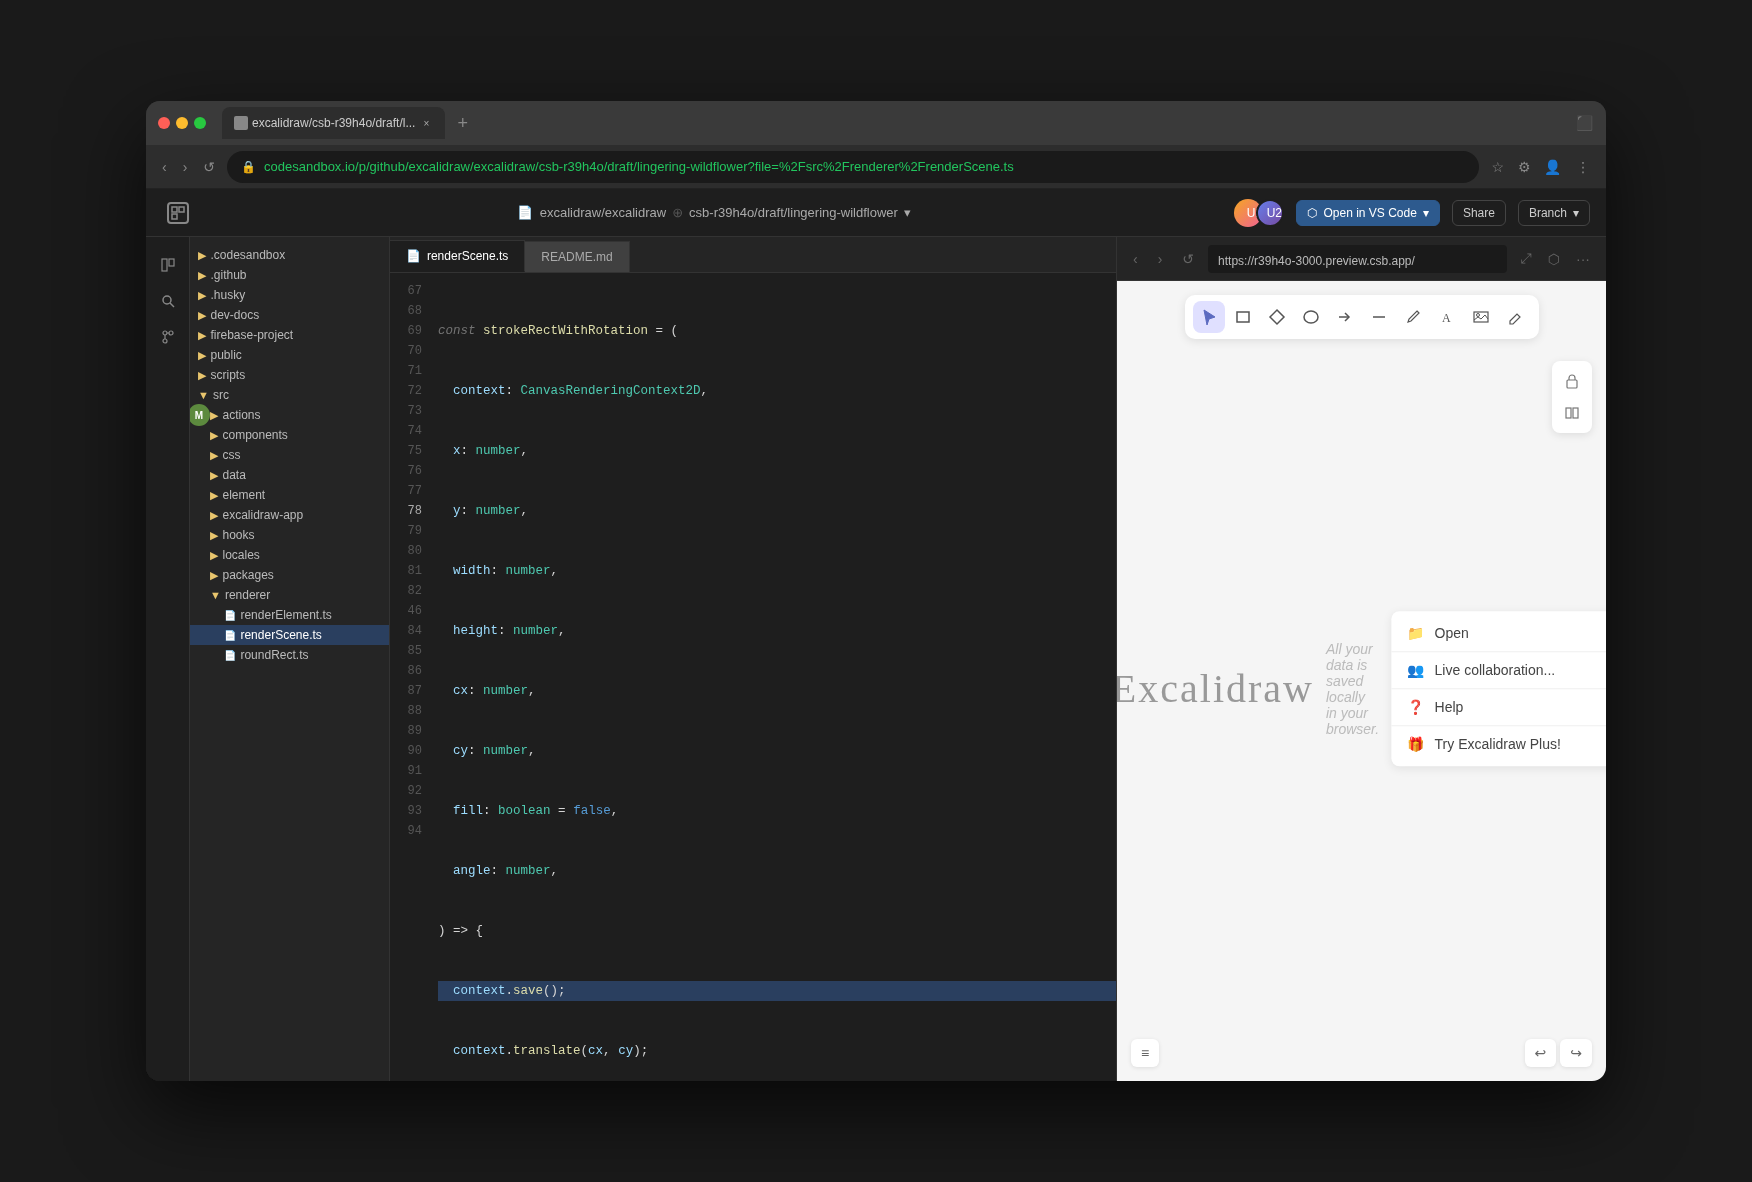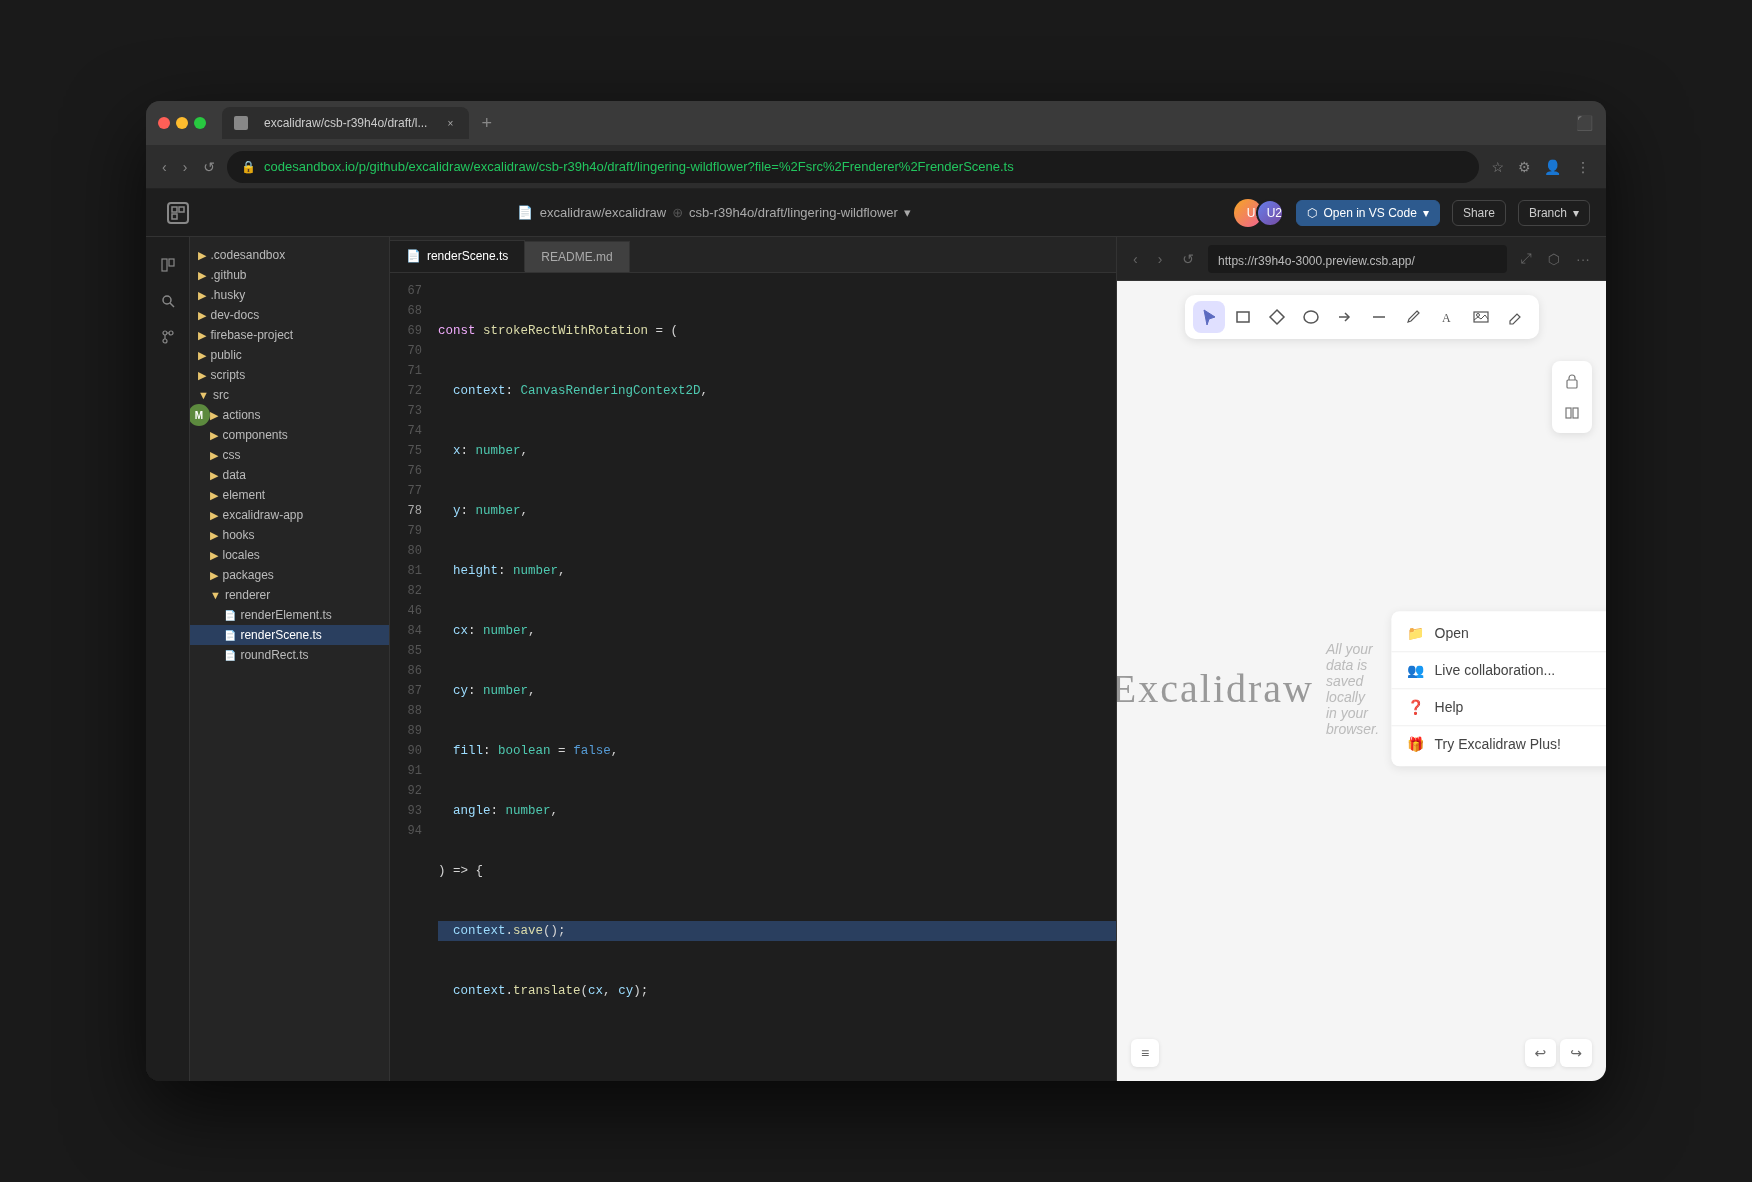--- a/index.html
+++ b/index.html
@@ -49,21 +49,21 @@
       align-items: center;
       gap: 4px;
       flex: 1;
     }
     .tab {
       background: #2d2d2d;
       border-radius: 8px 8px 0 0;
       padding: 6px 12px;
       display: flex;
       align-items: center;
-      gap: 16px;
+      gap: 4px;
       font-size: 12px;
       color: #ccc;
       height: 32px;
     }
     .tab-icon {
       width: 14px;
       height: 14px;
       background: #888;
       border-radius: 2px;
       flex-shrink: 0;
@@ -348,21 +348,21 @@
       white-space: pre;
     }
     .code-line {
       height: 20px;
       line-height: 20px;
     }
     .code-line.highlighted {
       background: #2a3f5f;
     }
     
-    .kw { color: #f0abfc; }
+    .kw { color: #737373; font-style: italic; }
     .fn { color: #dcdcaa; }
     .type { color: #4ec9b0; }
     .op { color: #d4d4d4; }
     .prop { color: #9cdcfe; }
     .bool { color: #569cd6; }
     .punc { color: #d4d4d4; }
     
     .preview-panel {
       width: 490px;
       background: #1e1e1e;
@@ -784,20 +784,21 @@
                 <div class="line-num">91</div>
                 <div class="line-num">92</div>
                 <div class="line-num">93</div>
                 <div class="line-num">94</div>
               </div>
               <div class="code-content">
                 <div class="code-line"><span class="kw">const</span> <span class="fn">strokeRectWithRotation</span> <span class="op">=</span> <span class="punc">(</span></div>
                 <div class="code-line">  <span class="prop">context</span><span class="punc">:</span> <span class="type">CanvasRenderingContext2D</span><span class="punc">,</span></div>
                 <div class="code-line">  <span class="prop">x</span><span class="punc">:</span> <span class="type">number</span><span class="punc">,</span></div>
                 <div class="code-line">  <span class="prop">y</span><span class="punc">:</span> <span class="type">number</span><span class="punc">,</span></div>
+                <div class="code-line">  <span class="prop">width</span><span class="punc">:</span> <span class="type">number</span><span class="punc">,</span></div>
                 <div class="code-line">  <span class="prop">height</span><span class="punc">:</span> <span class="type">number</span><span class="punc">,</span></div>
                 <div class="code-line">  <span class="prop">cx</span><span class="punc">:</span> <span class="type">number</span><span class="punc">,</span></div>
                 <div class="code-line">  <span class="prop">cy</span><span class="punc">:</span> <span class="type">number</span><span class="punc">,</span></div>
                 <div class="code-line">  <span class="prop">fill</span><span class="punc">:</span> <span class="type">boolean</span> <span class="op">=</span> <span class="bool">false</span><span class="punc">,</span></div>
                 <div class="code-line">  <span class="prop">angle</span><span class="punc">:</span> <span class="type">number</span><span class="punc">,</span></div>
                 <div class="code-line"><span class="punc">) =&gt; {</span></div>
                 <div class="code-line highlighted">  <span class="prop">context</span><span class="punc">.</span><span class="fn">save</span><span class="punc">();</span></div>
                 <div class="code-line">  <span class="prop">context</span><span class="punc">.</span><span class="fn">translate</span><span class="punc">(</span><span class="prop">cx</span><span class="punc">,</span> <span class="prop">cy</span><span class="punc">);</span></div>
                 
                 

